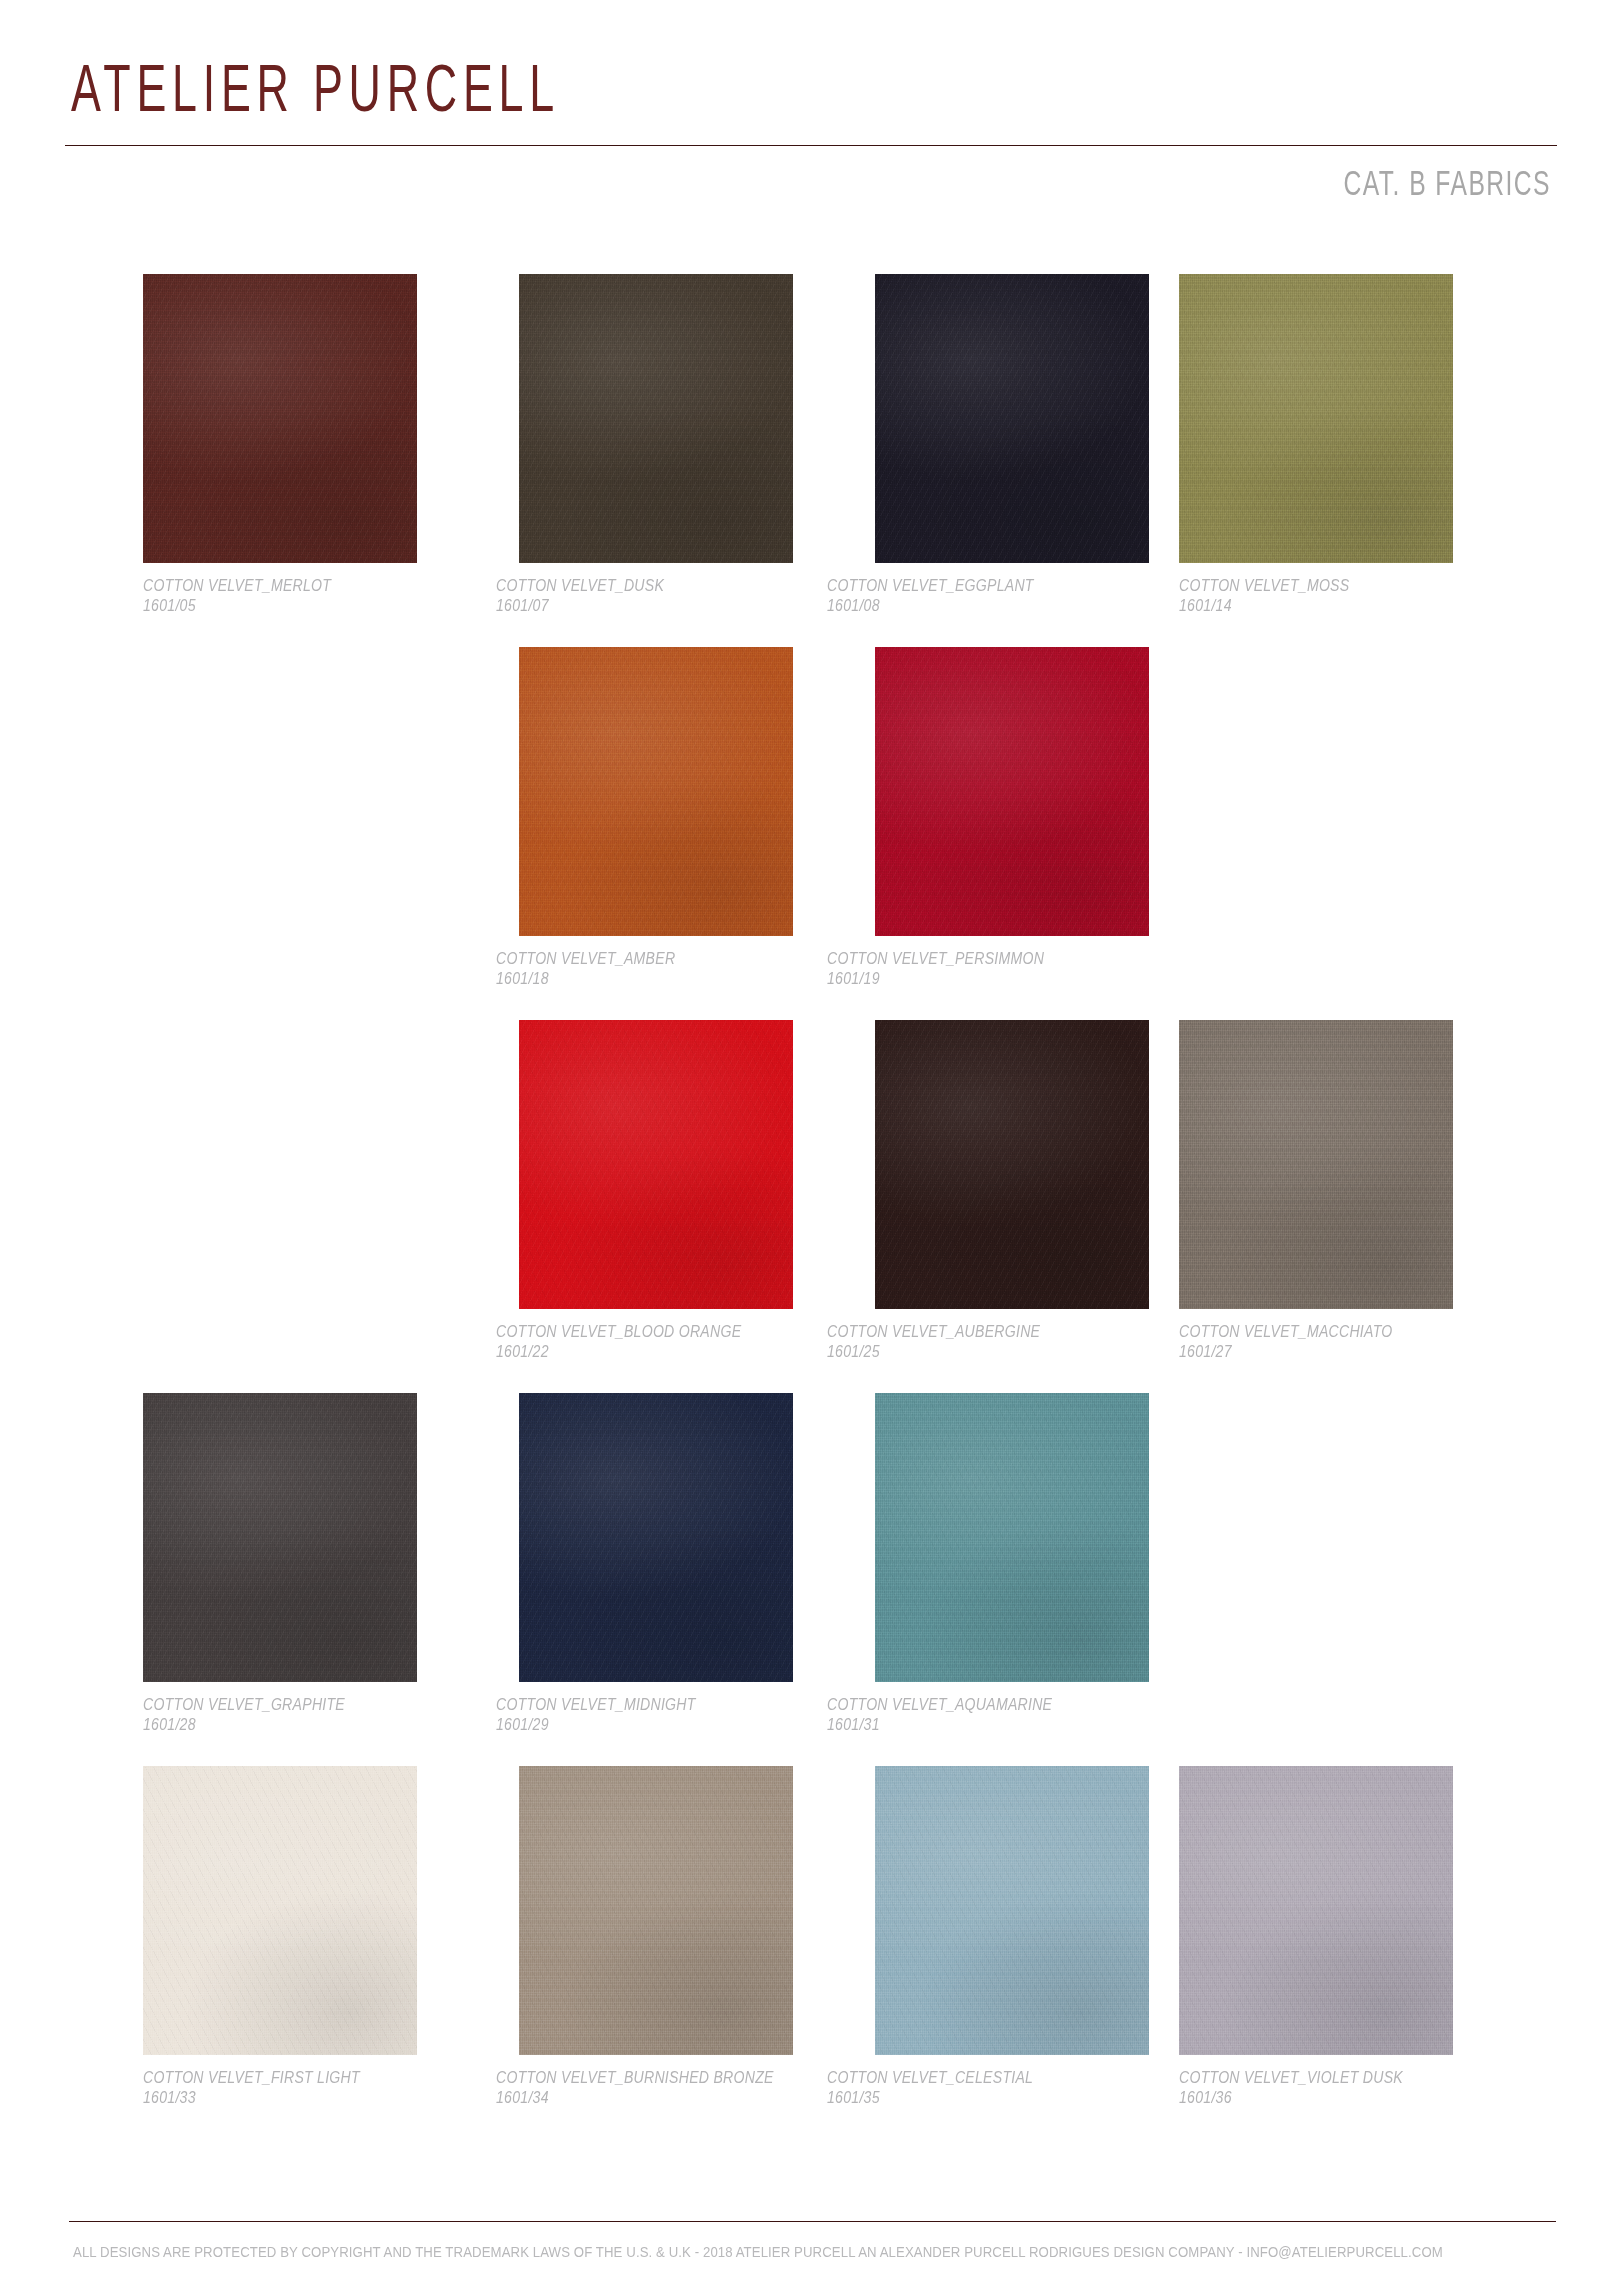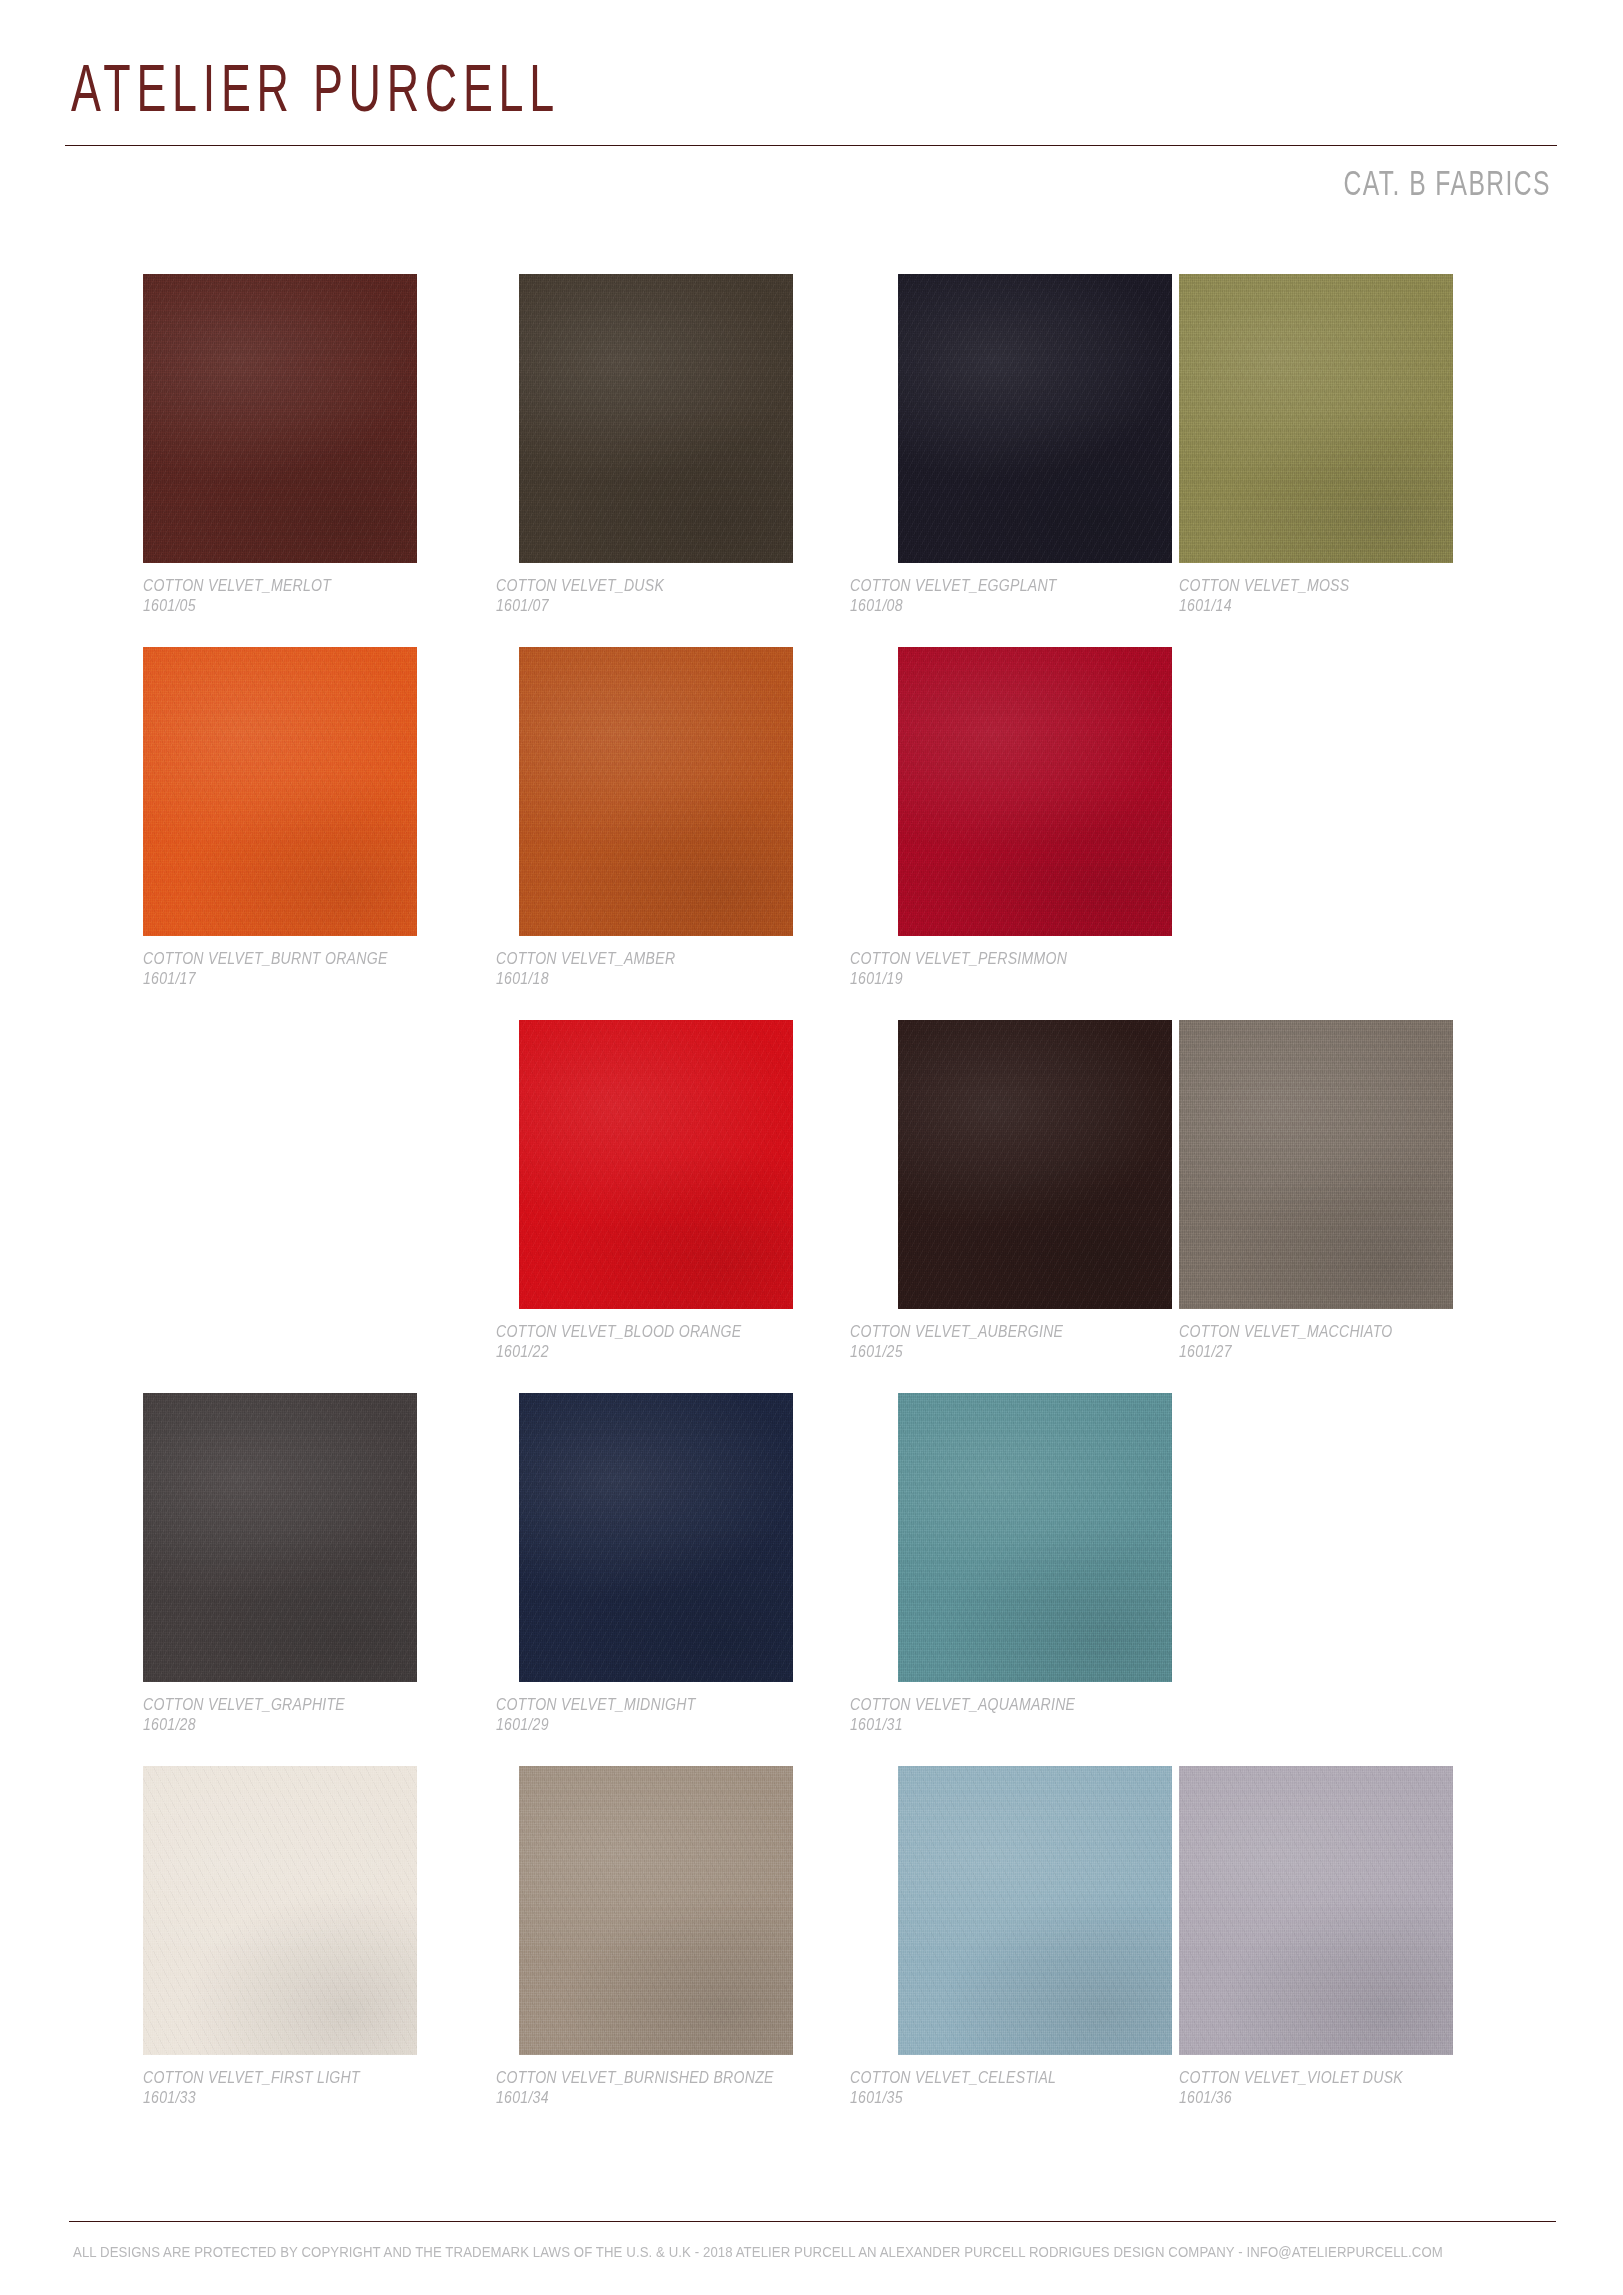--- a/index.html
+++ b/index.html
@@ -81,21 +81,21 @@
   }
 
   .cell {
     position: absolute;
     top: 0;
     width: 330px;
   }
 
   .cell.c0 { left: 0px; }
   .cell.c1 { left: 353px; padding-left: 23px; }
-  .cell.c2 { left: 707px; padding-left: 48px; }
+  .cell.c2 { left: 684px; padding-left: 48px; }
   .cell.c3 { left: 1036px; }
 
   .swatch {
     position: relative;
     width: 274px;
     height: 289px;
     overflow: hidden;
   }
 
   
@@ -245,31 +245,20 @@
             <div class="weave"></div>
             <div class="fleck"></div>
           </div>
           <div class="caption">
             <div class="cap-name">COTTON VELVET_MOSS</div>
             <div class="cap-code">1601/14</div>
           </div>
         </div>
       </div>
       <div class="grid-row">
-        <div class="cell c0">
-          <div class="swatch" style="background: rgb(224, 90, 30);">
-            <div class="nap"></div>
-            <div class="weave"></div>
-            <div class="fleck"></div>
-          </div>
-          <div class="caption">
-            <div class="cap-name">COTTON VELVET_BURNT ORANGE</div>
-            <div class="cap-code">1601/17</div>
-          </div>
-        </div>
         <div class="cell c1">
           <div class="swatch" style="background: rgb(182, 85, 32);">
             <div class="nap"></div>
             <div class="weave"></div>
             <div class="fleck"></div>
           </div>
           <div class="caption">
             <div class="cap-name">COTTON VELVET_AMBER</div>
             <div class="cap-code">1601/18</div>
           </div>

